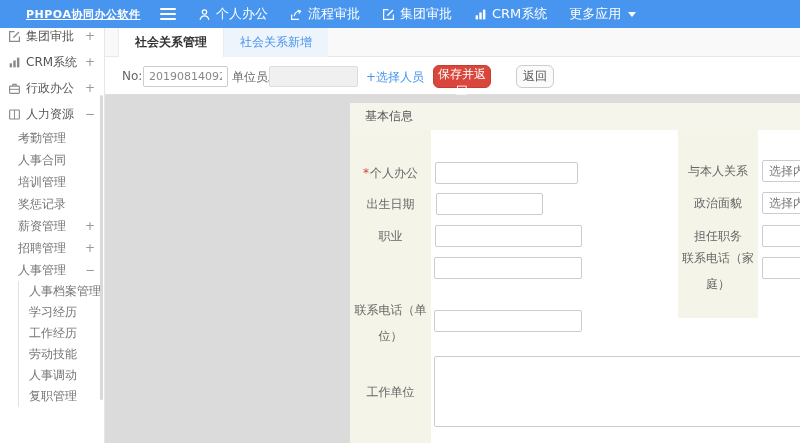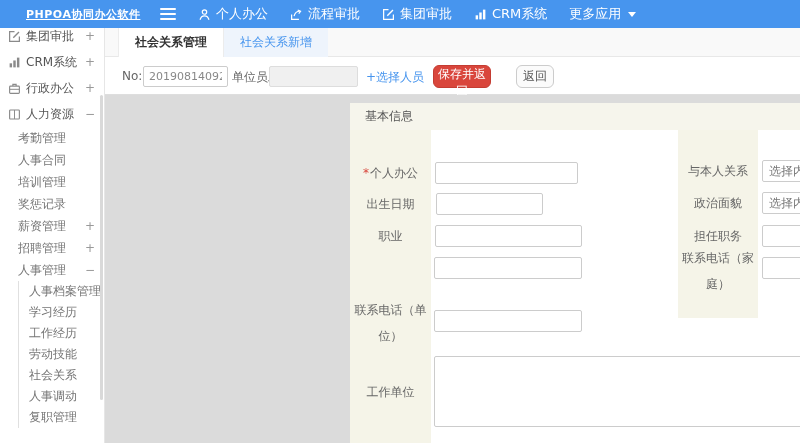--- a/index.html
+++ b/index.html
@@ -194,23 +194,20 @@
       <div class="s-item l3">
           <span>学习经历</span>
         </div>
       <div class="s-item l3">
           <span>工作经历</span>
         </div>
       <div class="s-item l3">
           <span>劳动技能</span>
         </div>
       <div class="s-item l3">
-          <span>社会关系</span>
-        </div>
-      <div class="s-item l3">
           <span>人事调动</span>
         </div>
       <div class="s-item l3">
           <span>复职管理</span>
         </div>
     </div>
     <div class="side-scroll"></div>
   </aside>
 
   <section class="content">

